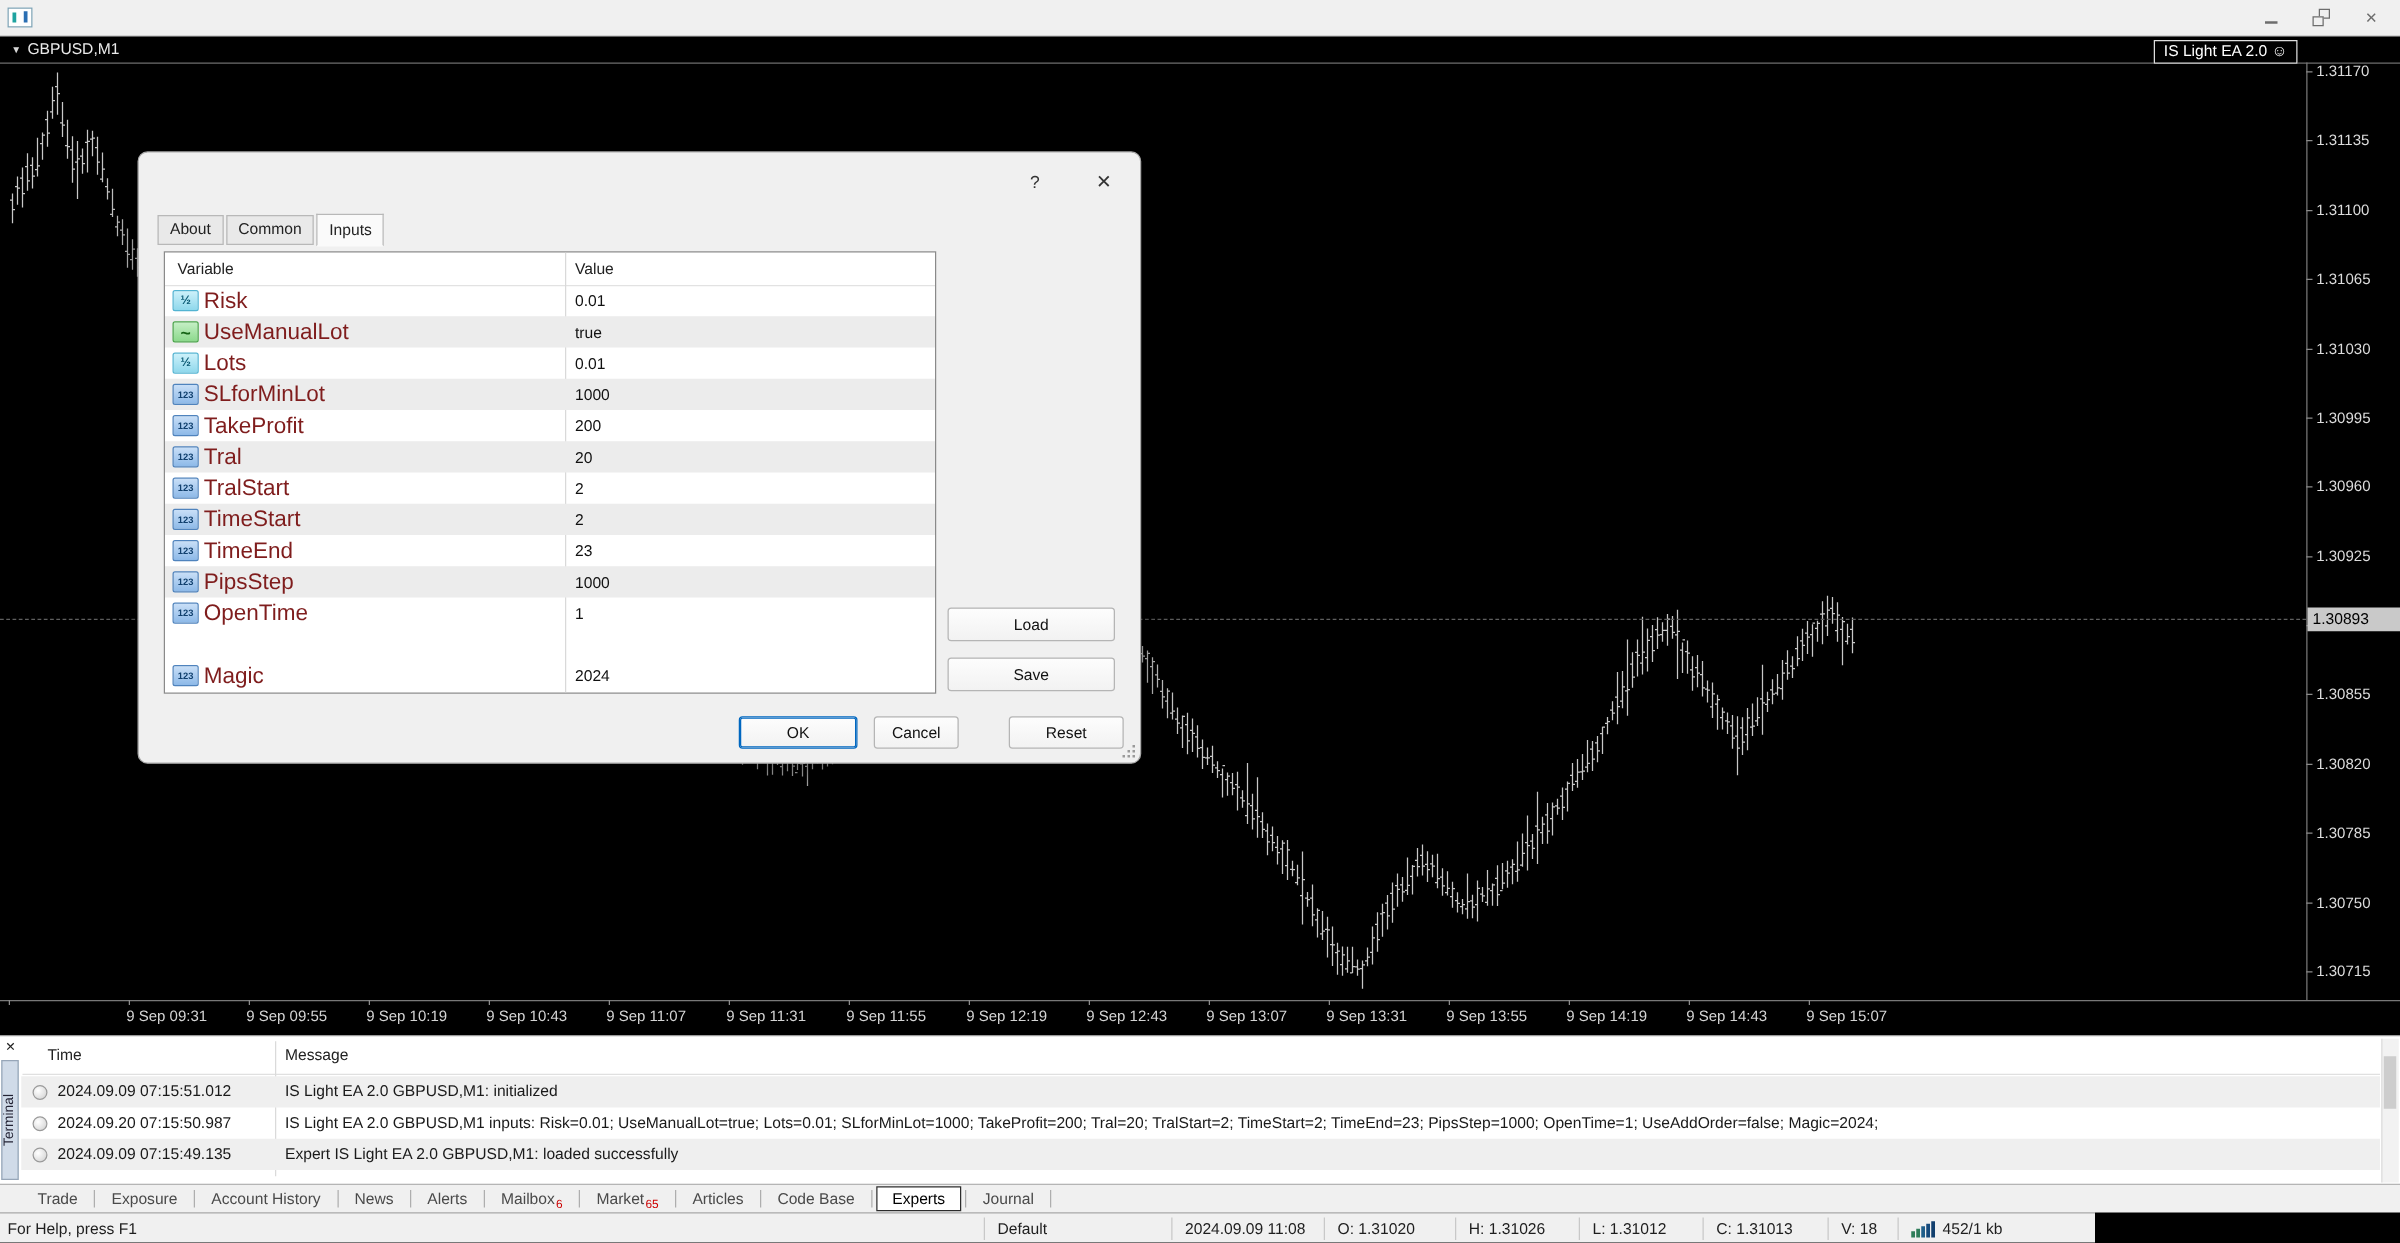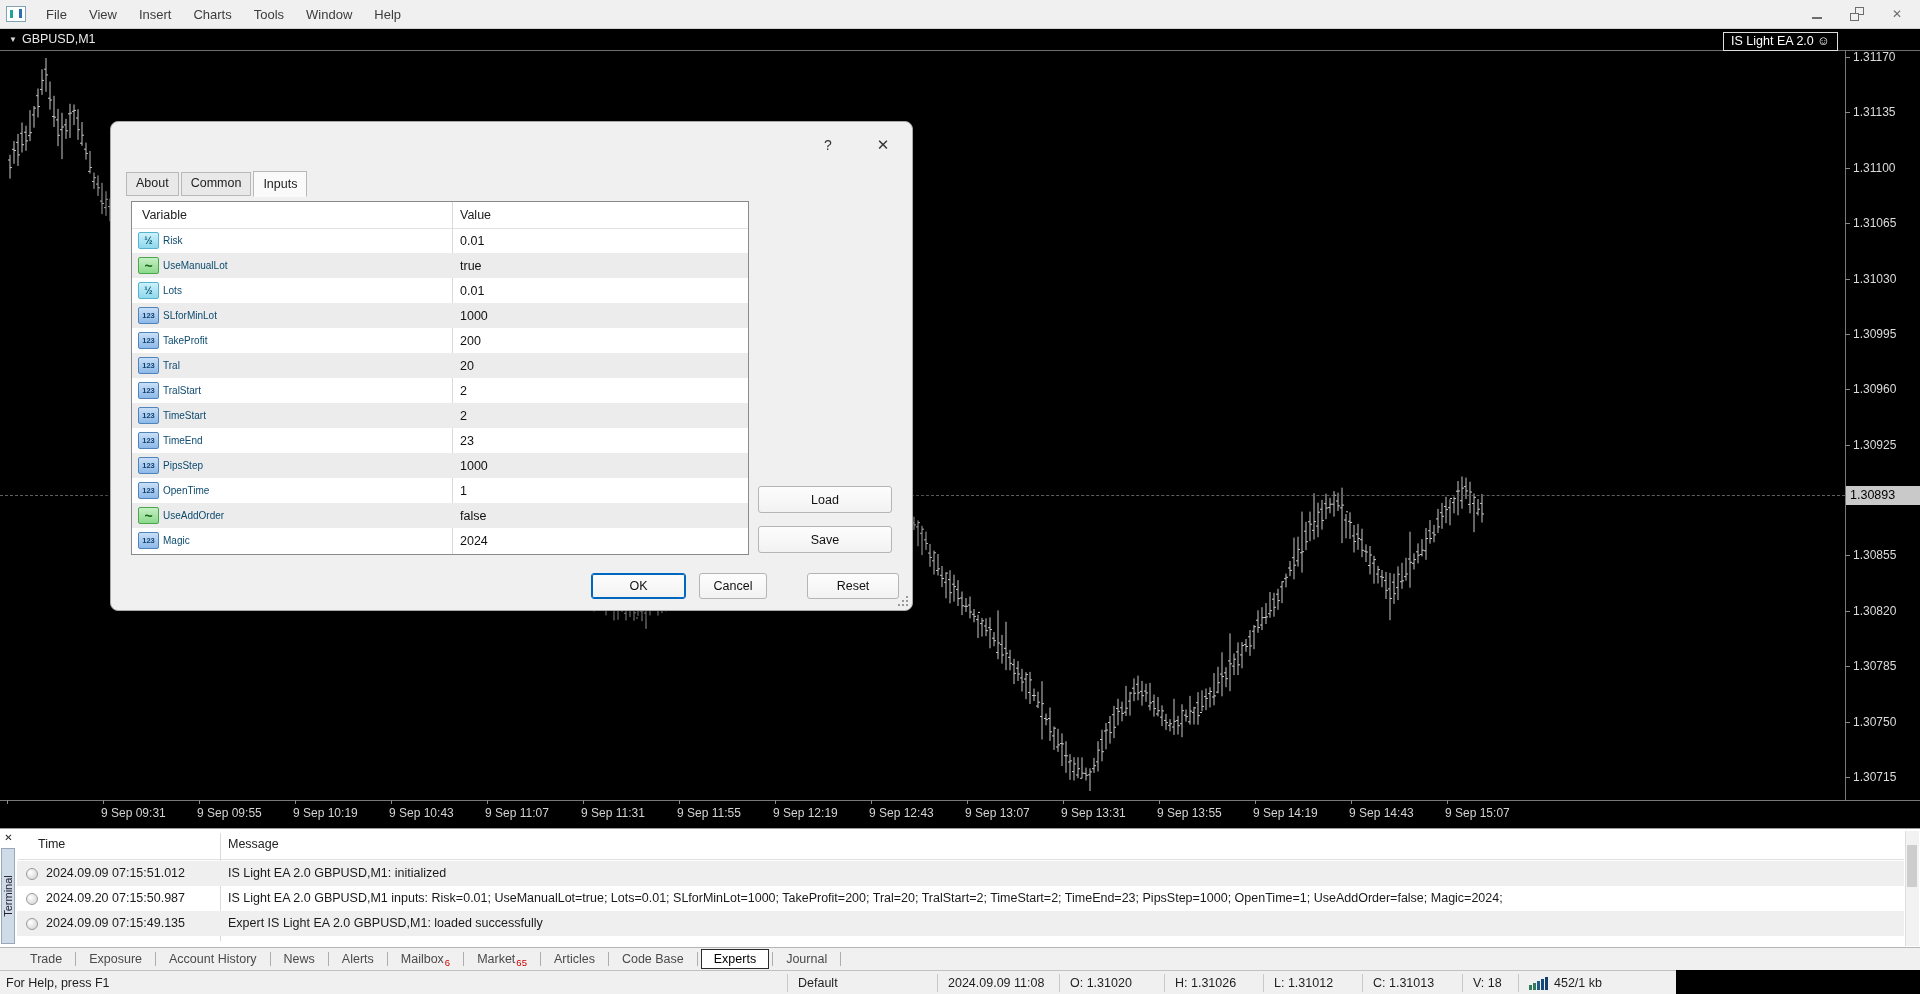--- a/index.html
+++ b/index.html
@@ -59,21 +59,21 @@
   .dlg-row{position:absolute;left:0;width:616px;height:25px;display:flex;align-items:center;}
   .dlg-row.stripe{background:#ececec;}
   .p-icon{position:absolute;left:6px;width:19px;height:15px;border-radius:2px;display:flex;
           align-items:center;justify-content:center;}
   .p-double{background:linear-gradient(#cdf1fa,#8fd8ec);border:1px solid #53b4d2;}
   .p-double::before{content:"½";font-size:10px;font-weight:bold;color:#0b5a74;}
   .p-int{background:linear-gradient(#c9dff7,#8db9e8);border:1px solid #4f83bd;}
   .p-int::before{content:"123";font-size:7.5px;font-weight:bold;color:#11406e;}
   .p-bool{background:linear-gradient(#c5efc5,#8cd98c);border:1px solid #4aa64a;}
   .p-bool::before{content:"~";font-size:14px;font-weight:bold;color:#156315;line-height:0;}
-  .p-name{position:absolute;left:31px;font-size:10px;color:#0c4a6e;}
+  .p-name{position:absolute;left:31px;font-size:18px;color:#7f1d1d;}
   .p-value{position:absolute;left:328px;font-size:12.5px;color:#111;}
   .btn{position:absolute;display:flex;align-items:center;justify-content:center;font-size:12.5px;color:#111;
        background:linear-gradient(#fdfdfd,#f2f2f2);border:1px solid #b5b5b5;border-radius:3px;box-sizing:border-box;}
   .btn-load{left:647px;top:364px;width:134px;height:27px;}
   .btn-save{left:647px;top:404px;width:134px;height:27px;}
   .btn-ok{left:480px;top:451px;width:95px;height:26px;border:1px solid #0067c0;box-shadow:0 0 0 1px #0067c0 inset;}
   .btn-cancel{left:588px;top:451px;width:68px;height:26px;}
   .btn-reset{left:696px;top:451px;width:92px;height:26px;}
   .dlg-grip{position:absolute;right:4px;bottom:4px;width:10px;height:10px;}
   .dlg-grip::before{content:"";position:absolute;right:0;bottom:0;width:2px;height:2px;background:#9a9a9a;
@@ -115,29 +115,20 @@
   .sb-seg{flex:0 0 auto;border-left:1px solid #c8c8c8;height:18px;display:flex;align-items:center;
           padding-left:10px;box-sizing:border-box;white-space:nowrap;}
   .sig-icon{display:flex;align-items:flex-end;gap:1px;margin-right:6px;}
   .sig-icon i{display:block;width:3px;}
 </style>
 </head>
 <body>
 
 <div class="menubar">
   <div class="app-icon"></div>
-  <div id="menu-items" style="display:flex;">
-      <div class="menu-item">File</div>
-      <div class="menu-item">View</div>
-      <div class="menu-item">Insert</div>
-      <div class="menu-item">Charts</div>
-      <div class="menu-item">Tools</div>
-      <div class="menu-item">Window</div>
-      <div class="menu-item">Help</div>
-    </div>
   <div class="winctl">
     <div class="ctl ctl-min"></div>
     <div class="ctl ctl-restore"></div>
     <div class="ctl ctl-close"></div>
   </div>
 </div>
 
 <div class="chart" id="chart">
     <svg width="1845" height="772" class="bars-svg">
       <path d="M10 126.8L10 150.6M8 132.0L10 132.0M10 139.6L12 139.6M14 113.1L14 135.8M12 121.3L14 121.3M14 122.5L16 122.5M18 105.9L18 137.9M16 114.4L18 114.4M18 126.9L20 126.9M22 94.5L22 124.5M20 105.3L22 105.3M22 116.7L24 116.7M26 97.7L26 122.8M24 104.2L26 104.2M26 112.9L28 112.9M30 82.2L30 113.1M28 107.6L30 107.6M30 104.7L32 104.7M34 78.0L34 99.7M32 86.9L34 86.9M34 80.1L36 80.1M38 60.5L38 89.4M36 67.7L38 67.7M38 78.5L40 78.5M42 41.3L42 66.9M40 61.4L42 61.4M42 52.4L44 52.4M46 30.0L46 63.8M44 41.2L46 41.2M46 46.9L48 46.9M50 53.5L50 81.6M48 70.2L50 70.2M50 72.0L52 72.0M54 67.8L54 99.0M52 88.5L54 88.5M54 89.2L56 89.2M58 80.9L58 118.1M56 91.9L58 91.9M58 107.3L60 107.3M62 84.8L62 131.1M60 101.7L62 101.7M62 99.0L64 99.0M66 90.8L66 110.9M64 96.9L66 96.9M66 102.8L68 102.8M70 75.8L70 110.0M68 85.8L70 85.8M70 85.1L72 85.1M74 76.5L74 97.0M72 83.3L74 83.3M74 82.4L76 82.4M78 81.3L78 111.8M76 90.0L78 90.0M78 101.7L80 101.7M82 94.0L82 117.8M80 115.2L82 115.2M82 107.2L84 107.2M86 114.6L86 131.6M84 121.2L86 121.2M86 125.4L88 125.4M90 122.9L90 145.5M88 143.4L90 143.4M90 139.5L92 139.5M94 144.6L94 160.9M92 153.5L94 153.5M94 149.7L96 149.7M98 147.4L98 167.9M96 156.1L98 156.1M98 159.8L100 159.8M102 154.8L102 186.1M100 173.1L102 173.1M102 175.5L104 175.5M106 163.3L106 187.8M104 179.6L106 179.6M106 171.3L108 171.3M110 170.5L110 193.3M108 178.6L110 178.6M110 186.0L112 186.0M114 180.5L114 196.8M112 187.4L114 187.4M114 188.8L116 188.8M118 187.7L118 202.5M116 194.5L118 194.5M118 196.9L120 196.9M122 194.3L122 210.7M120 201.4L122 201.4M122 203.6L124 203.6M126 197.8L126 229.0M124 216.7L126 216.7M126 204.6L128 204.6M130 201.4L130 250.0M128 216.4L130 216.4M130 211.4L132 211.4M134 209.2L134 233.4M132 228.7L134 228.7M134 220.5L136 220.5M138 193.8L138 236.4M136 220.6L138 220.6M138 228.1L140 228.1M142 226.8L142 247.6M140 232.9L142 232.9M142 238.2L144 238.2M146 222.7L146 242.2M144 242.2L146 242.2M146 236.7L148 236.7M150 229.5L150 246.4M148 245.5L150 245.5M150 241.6L152 241.6M154 230.5L154 251.0M152 240.0L154 240.0M154 245.9L156 245.9M158 237.9L158 268.5M156 246.1L158 246.1M158 243.2L160 243.2M162 239.2L162 263.8M160 248.9L162 248.9M162 257.3L164 257.3M166 250.3L166 265.9M164 257.0L166 257.0M166 258.7L168 258.7M170 258.1L170 276.2M168 264.8L170 264.8M170 260.0L172 260.0M174 258.7L174 283.0M172 265.8L174 265.8M174 263.3L176 263.3M178 257.2L178 282.3M176 279.3L178 279.3M178 270.7L180 270.7M182 266.9L182 287.6M180 281.0L182 281.0M182 274.8L184 274.8M186 274.9L186 289.4M184 283.6L186 283.6M186 283.6L188 283.6M190 269.7L190 300.5M188 293.5L190 293.5M190 281.7L192 281.7M194 274.7L194 297.8M192 297.8L194 297.8M194 290.2L196 290.2M198 278.7L198 314.7M196 288.9L198 288.9M198 303.6L200 303.6M202 294.2L202 313.3M200 300.2L202 300.2M202 294.9L204 294.9M206 297.9L206 317.2M204 302.9L206 302.9M206 298.3L208 298.3M210 279.1L210 323.6M208 312.4L210 312.4M210 304.1L212 304.1M214 298.9L214 326.6M212 314.3L214 314.3M214 304.2L216 304.2M218 298.6L218 332.6M216 320.0L218 320.0M218 321.7L220 321.7M222 303.5L222 335.5M220 322.8L222 322.8M222 310.3L224 310.3M226 297.1L226 342.3M224 325.5L226 325.5M226 325.4L228 325.4M230 307.8L230 335.3M228 317.9L230 317.9M230 328.0L232 328.0M234 317.8L234 334.0M232 325.1L234 325.1M234 328.8L236 328.8M238 317.1L238 352.1M236 333.5L238 333.5M238 335.8L240 335.8M242 326.4L242 351.8M240 337.8L242 337.8M242 328.9L244 328.9M246 325.3L246 352.9M244 334.0L246 334.0M246 333.9L248 333.9M250 337.7L250 348.1M248 342.5L250 342.5M250 343.0L252 343.0M254 336.0L254 355.8M252 349.0L254 349.0M254 348.9L256 348.9M258 344.6L258 357.5M256 349.8L258 349.8M258 351.4L260 351.4M262 335.3L262 361.3M260 345.9L262 345.9M262 355.1L264 355.1M266 339.9L266 365.0M264 363.5L266 363.5M266 354.8L268 354.8M270 350.4L270 369.1M268 363.2L270 363.2M270 358.1L272 358.1M274 345.8L274 373.9M272 356.5L274 356.5M274 361.0L276 361.0M278 354.8L278 382.0M276 371.8L278 371.8M278 362.0L280 362.0M282 365.2L282 376.3M280 370.2L282 370.2M282 371.0L284 371.0M286 366.7L286 386.5M284 373.5L286 373.5M286 377.7L288 377.7M290 352.2L290 389.7M288 371.1L290 371.1M290 373.1L292 373.1M294 371.4L294 382.5M292 378.3L294 378.3M294 377.7L296 377.7M298 372.0L298 396.5M296 378.1L298 378.1M298 373.3L300 373.3M302 363.4L302 399.0M300 390.1L302 390.1M302 375.6L304 375.6M306 379.0L306 389.8M304 385.1L306 385.1M306 384.4L308 384.4M310 377.8L310 399.2M308 389.5L310 389.5M310 382.9L312 382.9M314 382.2L314 408.3M312 390.8L314 390.8M314 397.2L316 397.2M318 377.0L318 400.6M316 397.4L318 397.4M318 394.0L320 394.0M322 385.2L322 400.2M320 391.8L322 391.8M322 393.4L324 393.4M326 383.0L326 409.6M324 401.4L326 401.4M326 391.9L328 391.9M330 385.0L330 410.2M328 393.8L330 393.8M330 402.5L332 402.5M334 394.4L334 420.0M332 400.1L334 400.1M334 393.5L336 393.5M338 388.7L338 414.6M336 409.3L338 409.3M338 407.1L340 407.1M342 393.6L342 418.7M340 410.2L342 410.2M342 401.6L344 401.6M346 392.4L346 415.6M344 414.6L346 414.6M346 409.8L348 409.8M350 392.2L350 424.0M348 403.1L350 403.1M350 406.0L352 406.0M354 399.5L354 423.4M352 418.1L354 418.1M354 410.1L356 410.1M358 399.7L358 425.3M356 409.4L358 409.4M358 418.3L360 418.3M362 408.7L362 435.6M360 420.3L362 420.3M362 410.7L364 410.7M366 408.8L366 426.4M364 424.0L366 424.0M366 421.0L368 421.0M370 411.3L370 431.4M368 419.0L370 419.0M370 420.4L372 420.4M374 402.0L374 441.8M372 429.1L374 429.1M374 427.9L376 427.9M378 416.5L378 434.9M376 430.8L378 430.8M378 428.9L380 428.9M382 419.8L382 448.0M380 432.7L382 432.7M382 437.3L384 437.3M386 425.0L386 442.8M384 430.8L386 430.8M386 428.8L388 428.8M390 421.7L390 451.9M388 430.0L390 430.0M390 441.5L392 441.5M394 421.2L394 450.3M392 430.8L394 430.8M394 441.7L396 441.7M398 421.7L398 453.2M396 446.3L398 446.3M398 444.3L400 444.3M402 431.0L402 448.1M400 444.9L402 444.9M402 442.6L404 442.6M406 425.3L406 457.9M404 436.2L406 436.2M406 438.9L408 438.9M410 428.3L410 451.1M408 438.9L410 438.9M410 446.4L412 446.4M414 437.5L414 467.5M412 445.1L414 445.1M414 440.9L416 440.9M418 442.2L418 457.5M416 453.4L418 453.4M418 450.2L420 450.2M422 442.6L422 459.2M420 450.1L422 450.1M422 452.9L424 452.9M426 438.4L426 468.7M424 462.9L426 462.9M426 460.4L428 460.4M430 450.7L430 476.4M428 456.7L430 456.7M430 450.8L432 450.8M434 447.5L434 470.7M432 465.2L434 465.2M434 463.6L436 463.6M438 453.7L438 472.2M436 465.5L438 465.5M438 465.4L440 465.4M442 451.5L442 473.3M440 460.4L442 460.4M442 464.0L444 464.0M446 453.1L446 483.1M444 474.5L446 474.5M446 474.0L448 474.0M450 456.1L450 481.1M448 477.4L450 477.4M450 468.8L452 468.8M454 465.6L454 492.0M452 472.1L454 472.1M454 481.6L456 481.6M458 463.8L458 505.4M456 476.0L458 476.0M458 483.9L460 483.9M462 469.6L462 489.0M460 483.5L462 483.5M462 478.1L464 478.1M466 466.7L466 488.2M464 489.7L466 489.7M466 483.0L468 483.0M470 477.1L470 501.2M468 483.8L470 483.8M470 480.4L472 480.4M474 476.0L474 496.4M472 484.5L474 484.5M474 487.6L476 487.6M478 485.8L478 509.4M476 492.8L478 492.8M478 499.0L480 499.0M482 476.7L482 508.3M480 502.4L482 502.4M482 490.1L484 490.1M486 483.1L486 514.4M484 503.4L486 503.4M486 504.4L488 504.4M490 490.2L490 518.3M488 504.0L490 504.0M490 507.8L492 507.8M494 486.6L494 508.8M492 496.8L494 496.8M494 503.9L496 503.9M498 488.6L498 525.0M496 514.0L498 514.0M498 514.2L500 514.2M502 503.1L502 518.8M500 508.6L502 508.6M502 507.0L504 507.0M506 501.2L506 519.9M504 516.1L506 516.1M506 513.9L508 513.9M510 490.3L510 546.1M508 520.1L510 520.1M510 522.8L512 522.8M514 509.5L514 526.1M512 520.6L514 520.6M514 516.6L516 516.6M518 504.1L518 527.7M516 514.4L518 514.4M518 522.2L520 522.2M522 513.5L522 534.7M520 520.8L522 520.8M522 527.3L524 527.3M526 511.0L526 538.0M524 520.4L526 520.4M526 530.2L528 530.2M530 513.3L530 533.9M528 534.5L530 534.5M530 528.4L532 528.4M534 525.3L534 538.0M532 530.5L534 530.5M534 529.8L536 529.8M538 515.6L538 550.2M536 540.6L538 540.6M538 526.7L540 526.7M542 521.0L542 552.1M540 541.4L542 541.4M542 542.2L544 542.2M546 528.8L546 546.3M544 538.0L546 538.0M546 538.2L548 538.2M550 530.5L550 548.3M548 543.4L550 543.4M550 542.2L552 542.2M554 537.3L554 552.2M552 542.4L554 542.4M554 540.4L556 540.4M558 539.7L558 559.4M556 544.8L558 544.8M558 550.5L560 550.5M562 533.9L562 561.0M560 542.7L562 542.7M562 552.4L564 552.4M566 539.1L566 564.3M564 553.4L566 553.4M566 544.7L568 544.7M570 542.5L570 558.0M568 555.3L570 555.3M570 551.9L572 551.9M574 541.4L574 573.7M572 550.0L574 550.0M574 562.7L576 562.7M578 550.3L578 576.1M576 558.3L578 558.3M578 565.0L580 565.0M582 540.6L582 571.6M580 551.6L582 551.6M582 563.6L584 563.6M586 554.5L586 572.0M584 560.4L586 560.4M586 564.9L588 564.9M590 557.9L590 579.2M588 563.4L590 563.4M590 558.6L592 558.6M594 557.6L594 583.7M592 569.0L594 569.0M594 573.5L596 573.5M598 560.5L598 574.1M596 566.9L598 566.9M598 569.2L600 569.2M602 555.1L602 577.8M600 564.7L602 564.7M602 572.1L604 572.1M606 563.5L606 587.4M604 574.2L606 574.2M606 566.2L608 566.2M610 564.7L610 579.5M608 575.5L610 575.5M610 574.2L612 574.2M614 567.8L614 592.4M612 573.5L614 573.5M614 567.4L616 567.4M618 564.7L618 591.7M616 572.3L618 572.3M618 569.7L620 569.7M622 569.6L622 584.0M620 578.7L622 578.7M622 578.3L624 578.3M626 561.3L626 592.4M624 585.3L626 585.3M626 573.3L628 573.3M630 570.9L630 589.0M628 577.5L630 577.5M630 577.1L632 577.1M634 576.0L634 592.7M632 581.0L634 581.0M634 584.8L636 584.8M638 563.4L638 587.9M636 590.0L638 590.0M638 582.7L640 582.7M642 567.1L642 593.1M640 583.1L642 583.1M642 582.7L644 582.7M646 548.6L646 600.8M644 585.1L646 585.1M646 574.4L648 574.4M650 561.5L650 587.4M648 570.7L650 570.7M650 572.7L652 572.7M654 566.3L654 582.7M652 572.2L654 572.2M654 576.0L656 576.0M658 564.9L658 587.6M656 571.7L658 571.7M658 564.4L660 564.4M662 551.1L662 585.1M660 561.4L662 561.4M662 575.0L664 575.0M666 559.9L666 583.4M664 565.1L666 565.1M666 572.9L668 572.9M670 549.5L670 579.4M668 558.1L670 558.1M670 556.6L672 556.6M674 554.9L674 575.3M672 560.9L674 560.9M674 566.1L676 566.1M678 552.5L678 567.0M676 557.5L678 557.5M678 555.3L680 555.3M682 547.3L682 567.0M680 553.5L682 553.5M682 559.1L684 559.1M686 536.7L686 561.1M684 558.7L686 558.7M686 550.4L688 550.4M690 532.4L690 563.2M688 542.8L690 542.8M690 554.6L692 554.6M694 542.1L694 564.3M692 547.4L694 547.4M694 540.4L696 540.4M698 528.1L698 556.6M696 551.1L698 551.1M698 540.6L700 540.6M702 528.1L702 554.1M700 548.3L702 548.3M702 546.4L704 546.4M706 509.3L706 563.6M704 534.9L706 534.9M706 546.2L708 546.2M710 529.5L710 556.8M708 537.1L710 537.1M710 534.3L712 534.3M714 520.8L714 562.6M712 536.7L714 536.7M714 544.5L716 544.5M718 533.5L718 551.2M716 538.7L718 538.7M718 534.1L720 534.1M722 529.5L722 556.3M720 535.7L722 535.7M722 529.7L724 529.7M726 520.4L726 554.0M724 542.7L726 542.7M726 529.3L728 529.3M730 522.9L730 544.8M728 539.7L730 539.7M730 532.8L732 532.8M734 527.2L734 544.3M732 533.0L734 533.0M734 531.4L736 531.4M738 525.5L738 543.4M736 535.0L738 535.0M738 536.3L740 536.3M742 514.9L742 545.8M740 539.2L742 539.2M742 527.3L744 527.3M746 515.5L746 541.8M744 537.2L746 537.2M746 534.4L748 534.4M750 524.0L750 541.6M748 530.9L750 530.9M750 526.4L752 526.4M754 519.6L754 536.9M752 526.5L754 526.5M754 527.3L756 527.3M758 520.2L758 533.0M756 526.3L758 526.3M758 527.8L760 527.8M762 511.5L762 538.1M760 533.3L762 533.3M762 530.6L764 530.6M766 509.8L766 558.2M764 524.4L766 524.4M766 534.4L768 534.4M770 520.1L770 538.5M768 525.4L770 525.4M770 530.4L772 530.4M774 519.6L774 542.0M772 526.3L774 526.3M774 519.1L776 519.1M778 518.3L778 534.7M776 524.0L778 524.0M778 527.8L780 527.8M782 508.6L782 532.6M780 530.8L782 530.8M782 526.4L784 526.4M786 511.4L786 532.2M784 528.4L786 528.4M786 525.9L788 525.9M790 491.5L790 539.9M788 530.2L790 530.2M790 520.8L792 520.8M794 516.3L794 541.1M792 521.9L794 521.9M794 530.4L796 530.4M798 512.6L798 533.6M796 525.3L798 525.3M798 518.9L800 518.9M802 515.9L802 530.6M800 521.2L802 521.2M802 524.1L804 524.1M806 504.9L806 532.1M804 514.9L806 514.9M806 518.1L808 518.1M810 503.2L810 532.4M808 513.7L810 513.7M810 517.1L812 517.1M814 508.6L814 532.6M812 524.2L814 524.2M814 516.1L816 516.1M818 509.2L818 532.3M816 516.6L818 516.6M818 515.5L820 515.5M822 503.5L822 536.3M820 526.0L822 526.0M822 513.0L824 513.0M826 511.8L826 530.6M824 518.0L826 518.0M826 523.2L828 523.2M830 506.5L830 530.6M828 515.2L830 515.2M830 516.9L832 516.9M834 507.3L834 533.9M832 524.9L834 524.9M834 515.3L836 515.3M838 506.4L838 533.3M836 525.7L838 525.7M838 516.0L840 516.0M842 502.2L842 538.2M840 513.1L842 513.1M842 513.6L844 513.6M846 509.8L846 534.8M844 517.4L846 517.4M846 526.0L848 526.0M850 496.4L850 533.3M848 516.5L850 516.5M850 519.8L852 519.8M854 508.9L854 529.0M852 525.6L854 525.6M854 523.0L856 523.0M858 513.6L858 527.6M856 519.8L858 519.8M858 520.8L860 520.8M862 513.6L862 528.2M860 519.8L862 519.8M862 520.8L864 520.8M866 513.0L866 531.1M864 524.3L866 524.3M866 519.5L868 519.5M870 505.2L870 529.1M868 515.4L870 515.4M870 523.4L872 523.4M874 514.9L874 539.2M872 523.9L874 523.9M874 515.7L876 515.7M878 505.8L878 534.9M876 515.9L878 515.9M878 518.4L880 518.4M882 507.4L882 530.3M880 526.2L882 526.2M882 523.6L884 523.6M886 506.0L886 534.7M884 514.0L886 514.0M886 511.5L888 511.5M890 510.1L890 522.3M888 515.1L890 515.1M890 516.4L892 516.4M894 497.5L894 522.6M892 506.5L894 506.5M894 515.2L896 515.2M898 494.6L898 525.9M896 503.6L898 503.6M898 515.7L900 515.7M902 495.3L902 524.7M900 509.0L902 509.0M902 497.9L904 497.9M906 473.5L906 522.7M904 496.8L906 496.8M906 506.6L908 506.6M910 483.1L910 507.8M908 506.2L910 506.2M910 497.8L912 497.8M914 488.7L914 501.9M912 494.9L914 494.9M914 496.9L916 496.9M918 492.3L918 518.2M916 498.9L918 498.9M918 494.6L920 494.6M922 497.8L922 527.1M920 505.3L922 505.3M922 501.2L924 501.2M926 503.6L926 521.9M924 511.8L926 511.8M926 515.5L928 515.5M930 515.9L930 538.8M928 525.1L930 525.1M930 529.4L932 529.4M934 522.6L934 546.6M932 532.8L934 532.8M934 524.8L936 524.8M938 526.0L938 547.5M936 542.5L938 542.5M938 540.8L940 540.8M942 538.0L942 559.1M940 547.3L942 547.3M942 550.5L944 550.5M946 544.3L946 570.3M944 554.3L946 554.3M946 545.1L948 545.1M950 542.2L950 575.4M948 551.6L950 551.6M950 564.7L952 564.7M954 546.7L954 573.6M952 556.2L954 556.2M954 558.6L956 558.6M958 552.1L958 578.0M956 561.4L958 561.4M958 570.6L960 570.6M962 563.5L962 587.1M960 570.0L962 570.0M962 577.8L964 577.8M966 570.0L966 584.0M964 578.3L966 578.3M966 578.3L968 578.3M970 568.5L970 590.4M968 577.1L970 577.1M970 584.0L972 584.0M974 581.0L974 594.3M972 586.3L974 586.3M974 588.4L976 588.4M978 586.7L978 610.0M976 591.6L978 591.6M978 584.4L980 584.4M982 589.9L982 608.6M980 595.6L982 595.6M982 592.8L984 592.8M986 590.3L986 608.2M984 598.0L986 598.0M986 602.7L988 602.7M990 589.4L990 620.3M988 599.7L990 599.7M990 601.6L992 601.6M994 604.1L994 618.2M992 610.2L994 610.2M994 612.7L996 612.7M998 582.4L998 631.2M996 624.5L998 624.5M998 615.0L1000 615.0M1002 606.9L1002 635.6M1000 616.4L1002 616.4M1002 627.0L1004 627.0M1006 593.8L1006 642.1M1004 620.3L1006 620.3M1006 625.3L1008 625.3M1010 621.8L1010 642.3M1008 629.3L1010 629.3M1010 635.4L1012 635.4M1014 630.8L1014 656.1M1012 636.6L1014 636.6M1014 645.4L1016 645.4M1018 633.1L1018 653.0M1016 640.2L1018 640.2M1018 646.0L1020 646.0M1022 640.8L1022 663.5M1020 649.9L1022 649.9M1022 654.1L1024 654.1M1026 644.2L1026 671.2M1024 651.0L1026 651.0M1026 646.5L1028 646.5M1030 643.9L1030 676.0M1028 664.5L1030 664.5M1030 651.9L1032 651.9M1034 660.6L1034 673.0M1032 667.5L1034 667.5M1034 667.6L1036 667.6M1038 663.7L1038 680.1M1036 678.1L1038 678.1M1038 674.2L1040 674.2M1042 653.2L1042 711.5M1040 688.5L1042 688.5M1042 675.7L1044 675.7M1046 685.5L1046 697.3M1044 690.5L1046 690.5M1046 691.6L1048 691.6M1050 679.5L1050 712.9M1048 690.5L1050 690.5M1050 703.8L1052 703.8M1054 698.5L1054 721.9M1052 707.9L1054 707.9M1054 700.2L1056 700.2M1058 700.8L1058 723.9M1056 719.0L1058 719.0M1058 716.9L1060 716.9M1062 705.4L1062 738.0M1060 715.5L1062 715.5M1062 715.9L1064 715.9M1066 713.2L1066 744.8M1064 727.7L1066 727.7M1066 727.8L1068 727.8M1070 726.2L1070 751.8M1068 734.0L1070 734.0M1070 732.9L1072 732.9M1074 729.2L1074 752.5M1072 743.6L1074 743.6M1074 735.9L1076 735.9M1078 729.3L1078 750.2M1076 747.0L1078 747.0M1078 740.7L1080 740.7M1082 729.4L1082 750.4M1080 750.3L1082 750.3M1082 745.2L1084 745.2M1086 739.6L1086 752.5M1084 745.4L1086 745.4M1086 747.3L1088 747.3M1090 740.3L1090 763.0M1088 746.8L1090 746.8M1090 743.9L1092 743.9M1094 729.9L1094 744.9M1092 740.7L1094 740.7M1094 737.7L1096 737.7M1098 713.2L1098 743.5M1096 733.8L1098 733.8M1098 722.2L1100 722.2M1102 701.7L1102 733.3M1100 711.5L1102 711.5M1102 723.7L1104 723.7M1106 694.9L1106 721.3M1104 703.0L1106 703.0M1106 702.1L1108 702.1M1110 688.0L1110 715.6M1108 694.5L1110 694.5M1110 704.6L1112 704.6M1114 677.9L1114 710.1M1112 686.7L1114 686.7M1114 699.3L1116 699.3M1118 670.8L1118 697.3M1116 680.5L1118 680.5M1118 683.4L1120 683.4M1122 673.6L1122 693.3M1120 679.8L1122 679.8M1122 685.4L1124 685.4M1126 657.9L1126 688.0M1124 684.2L1126 684.2M1126 680.2L1128 680.2M1130 663.9L1130 687.6M1128 673.1L1130 673.1M1130 665.1L1132 665.1M1134 650.4L1134 673.2M1132 660.2L1134 660.2M1134 665.2L1136 665.2M1138 647.6L1138 672.3M1136 656.3L1138 656.3M1138 664.8L1140 664.8M1142 652.9L1142 677.6M1140 663.4L1142 663.4M1142 667.7L1144 667.7M1146 655.7L1146 673.8M1144 663.1L1146 663.1M1146 664.9L1148 664.9M1150 654.9L1150 682.5M1148 678.0L1150 678.0M1150 674.9L1152 674.9M1154 666.5L1154 688.6M1152 673.6L1154 673.6M1154 680.6L1156 680.6M1158 669.0L1158 688.3M1156 686.0L1158 686.0M1158 682.7L1160 682.7M1162 677.4L1162 698.2M1160 689.2L1162 689.2M1162 682.9L1164 682.9M1166 685.8L1166 701.9M1164 692.4L1166 692.4M1166 694.7L1168 694.7M1170 691.1L1170 703.4M1168 697.3L1170 697.3M1170 695.7L1172 695.7M1174 670.8L1174 706.9M1172 699.0L1174 699.0M1174 693.3L1176 693.3M1178 687.8L1178 706.5M1176 692.6L1178 692.6M1178 697.7L1180 697.7M1182 676.3L1182 709.2M1180 695.7L1182 695.7M1182 682.7L1184 682.7M1186 681.5L1186 693.6M1184 687.2L1186 687.2M1186 688.6L1188 688.6M1190 667.9L1190 696.6M1188 693.8L1190 693.8M1190 683.1L1192 683.1M1194 678.8L1194 696.5M1192 684.4L1194 684.4M1194 679.9L1196 679.9M1198 664.2L1198 696.8M1196 674.7L1198 674.7M1198 687.6L1200 687.6M1202 662.3L1202 683.3M1200 684.5L1202 684.5M1202 678.4L1204 678.4M1206 660.5L1206 682.1M1204 668.6L1206 668.6M1206 670.4L1208 670.4M1210 659.3L1210 679.4M1208 665.6L1210 665.6M1210 663.5L1212 663.5M1214 645.1L1214 677.3M1212 669.0L1214 669.0M1214 667.9L1216 667.9M1218 638.8L1218 665.3M1216 664.1L1218 664.1M1218 654.7L1220 654.7M1222 624.3L1222 668.3M1220 646.1L1222 646.1M1222 648.5L1224 648.5M1226 639.2L1226 659.2M1224 644.8L1226 644.8M1226 650.7L1228 650.7M1230 605.4L1230 663.2M1228 632.9L1230 632.9M1230 635.8L1232 635.8M1234 625.4L1234 647.1M1232 638.1L1234 638.1M1234 631.2L1236 631.2M1238 614.4L1238 647.0M1236 623.9L1238 623.9M1238 636.8L1240 636.8M1242 614.0L1242 640.3M1240 626.9L1242 626.9M1242 617.5L1244 617.5M1246 611.0L1246 623.8M1244 616.6L1246 616.6M1246 618.5L1248 618.5M1250 602.0L1250 627.9M1248 608.8L1250 608.8M1250 617.9L1252 617.9M1254 597.1L1254 621.2M1252 603.2L1254 603.2M1254 598.7L1256 598.7M1258 582.3L1258 604.8M1256 592.2L1258 592.2M1258 599.4L1260 599.4M1262 579.2L1262 602.1M1260 597.0L1262 597.0M1262 589.6L1264 589.6M1266 575.1L1266 596.0M1264 589.5L1266 589.5M1266 588.9L1268 588.9M1270 564.0L1270 589.8M1268 585.7L1270 585.7M1270 582.7L1272 582.7M1274 564.8L1274 588.7M1272 571.2L1274 571.2M1274 579.3L1276 579.3M1278 560.8L1278 581.8M1276 566.2L1278 566.2M1278 572.6L1280 572.6M1282 553.3L1282 575.1M1280 558.8L1282 558.8M1282 553.7L1284 553.7M1286 545.6L1286 559.3M1284 550.7L1286 550.7M1286 549.3L1288 549.3M1290 533.0L1290 548.2M1288 540.0L1290 540.0M1290 542.4L1292 542.4M1294 509.6L1294 551.3M1292 529.7L1294 529.7M1294 537.2L1296 537.2M1298 508.7L1298 538.6M1296 532.8L1298 532.8M1298 521.4L1300 521.4M1302 483.6L1302 544.6M1300 524.7L1302 524.7M1302 523.7L1304 523.7M1306 493.8L1306 522.2M1304 503.2L1306 503.2M1306 513.7L1308 513.7M1310 483.6L1310 513.2M1308 493.8L1310 493.8M1310 496.2L1312 496.2M1314 465.3L1314 511.5M1312 502.4L1314 502.4M1314 493.6L1316 493.6M1318 474.7L1318 509.2M1316 498.1L1318 498.1M1318 484.2L1320 484.2M1322 471.9L1322 501.6M1320 481.2L1322 481.2M1322 492.4L1324 492.4M1326 465.7L1326 491.2M1324 475.7L1326 475.7M1326 480.0L1328 480.0M1330 469.8L1330 485.3M1328 479.6L1330 479.6M1330 476.2L1332 476.2M1334 463.1L1334 488.6M1332 476.2L1334 476.2M1334 467.3L1336 467.3M1338 464.7L1338 483.0M1336 473.0L1338 473.0M1338 477.9L1340 477.9M1342 459.7L1342 515.1M1340 479.9L1342 479.9M1342 477.1L1344 477.1M1346 486.0L1346 510.3M1344 492.0L1346 492.0M1346 483.8L1348 483.8M1350 484.3L1350 510.9M1348 493.3L1350 493.3M1350 494.5L1352 494.5M1354 497.0L1354 524.5M1352 507.9L1354 507.9M1354 513.5L1356 513.5M1358 495.9L1358 521.8M1356 506.1L1358 506.1M1358 510.5L1360 510.5M1362 500.7L1362 529.2M1360 511.7L1362 511.7M1362 522.3L1364 522.3M1366 516.3L1366 534.0M1364 523.2L1366 523.2M1366 524.0L1368 524.0M1370 518.0L1370 546.4M1368 537.5L1370 537.5M1370 527.0L1372 527.0M1374 527.8L1374 555.7M1372 535.2L1374 535.2M1374 531.6L1376 531.6M1378 537.9L1378 555.5M1376 546.1L1378 546.1M1378 541.6L1380 541.6M1382 542.0L1382 559.2M1380 548.7L1382 548.7M1382 549.4L1384 549.4M1386 543.9L1386 571.0M1384 552.6L1386 552.6M1386 562.4L1388 562.4M1390 544.9L1390 592.2M1388 560.9L1390 560.9M1390 570.5L1392 570.5M1394 545.7L1394 575.9M1392 554.2L1394 554.2M1394 565.7L1396 565.7M1398 538.4L1398 572.1M1396 559.6L1398 559.6M1398 546.2L1400 546.2M1402 534.8L1402 560.8M1400 553.7L1402 553.7M1402 552.8L1404 552.8M1406 529.8L1406 552.7M1404 548.6L1406 548.6M1406 546.0L1408 546.0M1410 503.7L1410 559.7M1408 531.0L1410 531.0M1410 534.3L1412 534.3M1414 525.3L1414 541.5M1412 535.4L1414 535.4M1414 531.6L1416 531.6M1418 515.4L1418 535.4M1416 523.8L1418 523.8M1418 527.2L1420 527.2M1422 511.1L1422 528.4M1420 526.5L1422 526.5M1422 522.2L1424 522.2M1426 500.0L1426 531.8M1424 522.8L1426 522.8M1426 510.5L1428 510.5M1430 492.1L1430 515.7M1428 502.7L1430 502.7M1430 510.5L1432 510.5M1434 496.9L1434 514.3M1432 504.9L1434 504.9M1434 506.9L1436 506.9M1438 480.9L1438 504.9M1436 490.9L1438 490.9M1438 498.9L1440 498.9M1442 474.9L1442 500.8M1440 484.7L1442 484.7M1442 488.3L1444 488.3M1446 468.8L1446 495.1M1444 478.5L1446 478.5M1446 481.6L1448 481.6M1450 471.4L1450 497.3M1448 479.7L1450 479.7M1450 470.5L1452 470.5M1454 468.6L1454 485.3M1452 474.6L1454 474.6M1454 470.6L1456 470.6M1458 453.0L1458 487.3M1456 463.2L1458 463.2M1458 463.0L1460 463.0M1462 448.5L1462 480.7M1460 472.7L1462 472.7M1462 460.1L1464 460.1M1466 449.6L1466 471.0M1464 458.6L1466 458.6M1466 462.9L1468 462.9M1470 453.7L1470 485.4M1468 476.4L1470 476.4M1470 464.0L1472 464.0M1474 465.5L1474 504.2M1472 475.5L1474 475.5M1474 469.3L1476 469.3M1478 471.0L1478 487.5M1476 485.1L1478 485.1M1478 481.2L1480 481.2M1482 466.0L1482 494.5M1480 475.4L1482 475.4M1482 486.0L1484 486.0" stroke="#c8c8c8" stroke-width="1" fill="none"></path>
@@ -279,25 +270,20 @@
       <div class="dlg-row stripe" style="top: 251px;">
         <div class="p-icon p-int"></div>
         <div class="p-name">PipsStep</div>
         <div class="p-value">1000</div>
       </div>
       <div class="dlg-row" style="top: 276px;">
         <div class="p-icon p-int"></div>
         <div class="p-name">OpenTime</div>
         <div class="p-value">1</div>
       </div>
-      <div class="dlg-row stripe" style="top: 301px;">
-        <div class="p-icon p-bool"></div>
-        <div class="p-name">UseAddOrder</div>
-        <div class="p-value">false</div>
-      </div>
       <div class="dlg-row" style="top: 326px;">
         <div class="p-icon p-int"></div>
         <div class="p-name">Magic</div>
         <div class="p-value">2024</div>
       </div>
     </div>
   <div class="btn btn-load">Load</div>
   <div class="btn btn-save">Save</div>
   <div class="btn btn-ok">OK</div>
   <div class="btn btn-cancel">Cancel</div>

